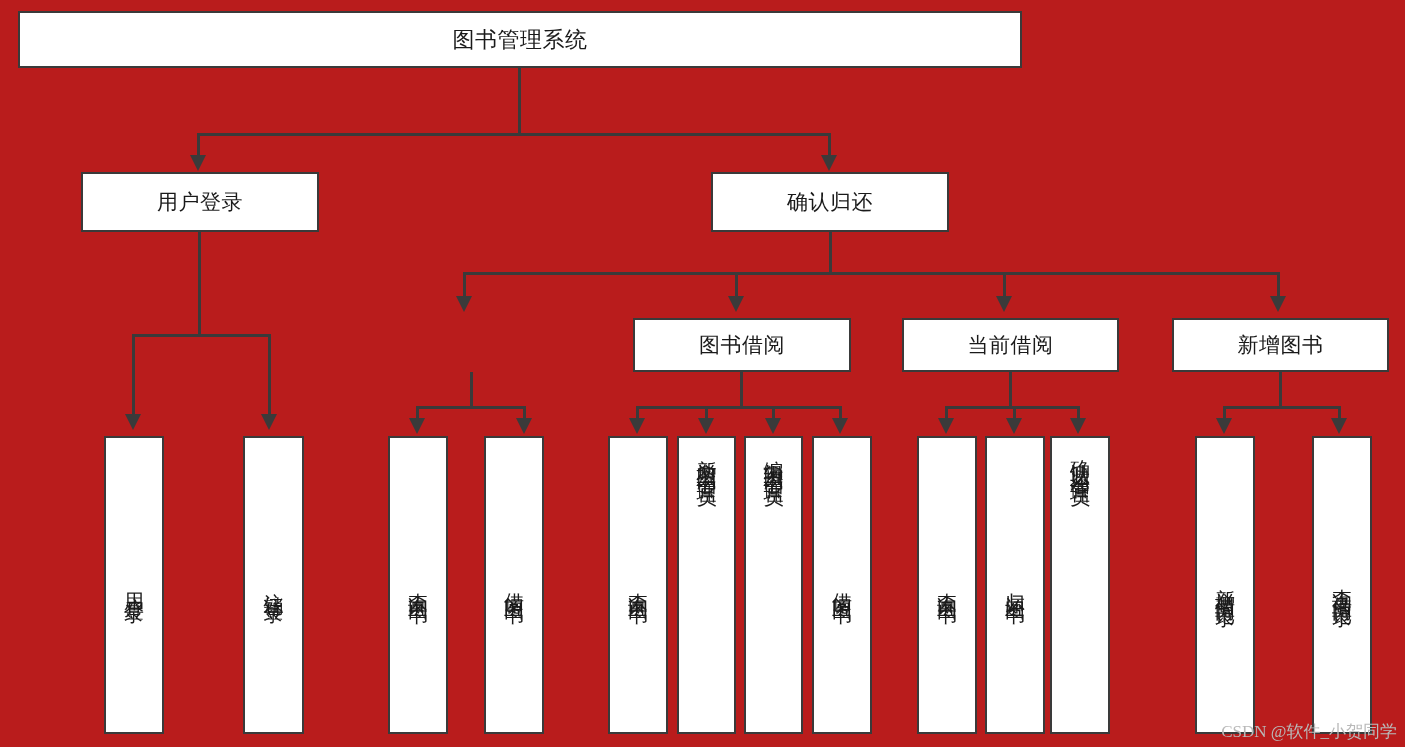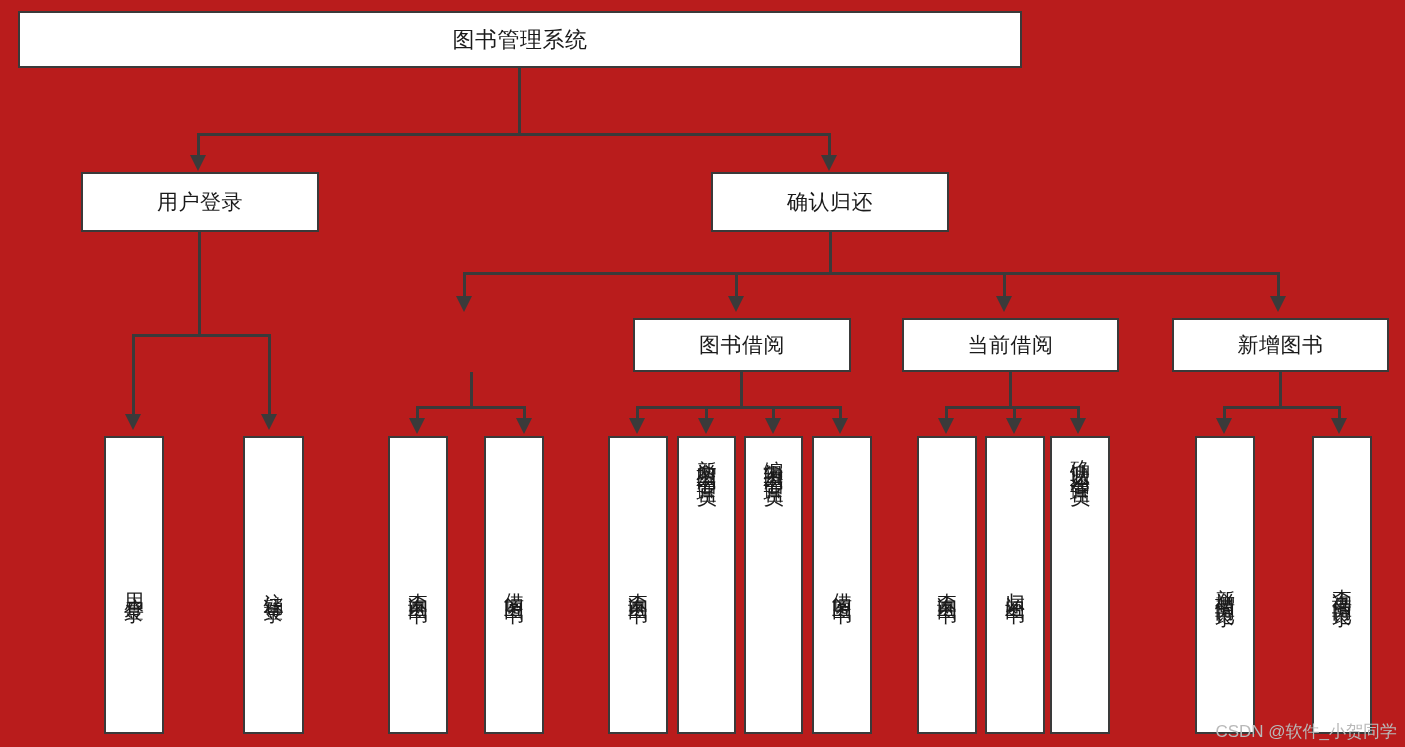--- a/index.html
+++ b/index.html
@@ -72,20 +72,21 @@
   }
   
   #watermark{
     position:absolute;
     right:8px;
     bottom:4px;
     font-size:17px;
     color:#b9b9b9;
     white-space:nowrap;
     user-select:none;
+    font-family:Liberation Serif, serif;
   }
 </style>
 </head>
 <body>
 
 <div id="canvas">
 
   <div class="node h-node root" style="left:18px;top:11px;width:1004px;height:57px;">
     <span class="lbl">图书管理系统</span>
   </div>

